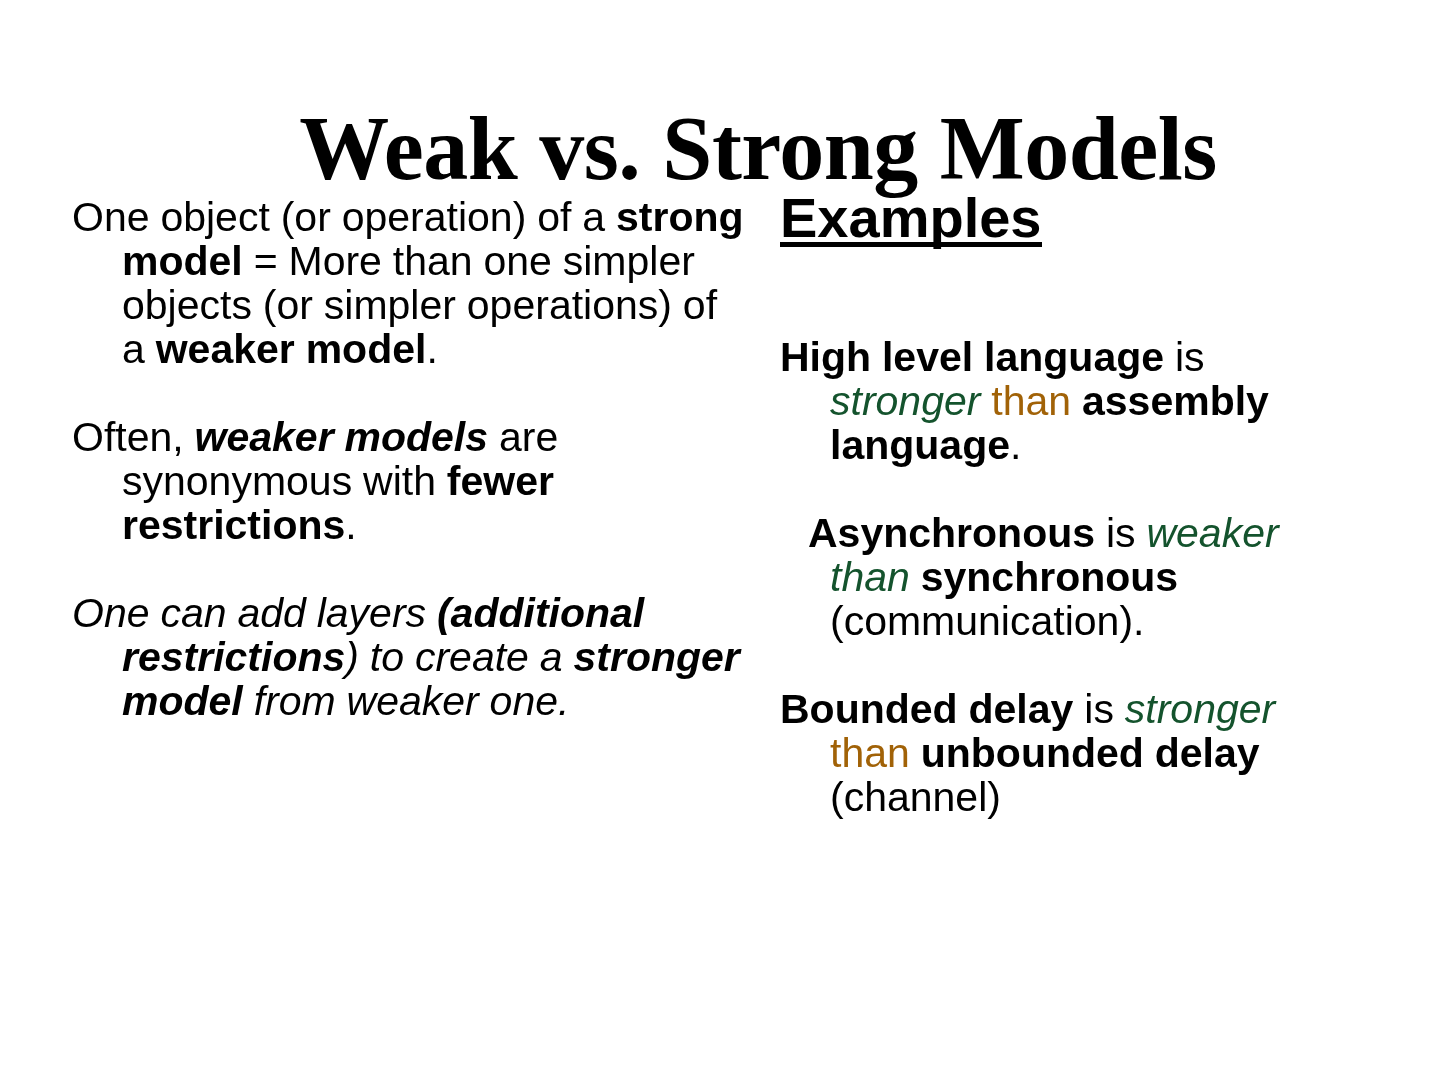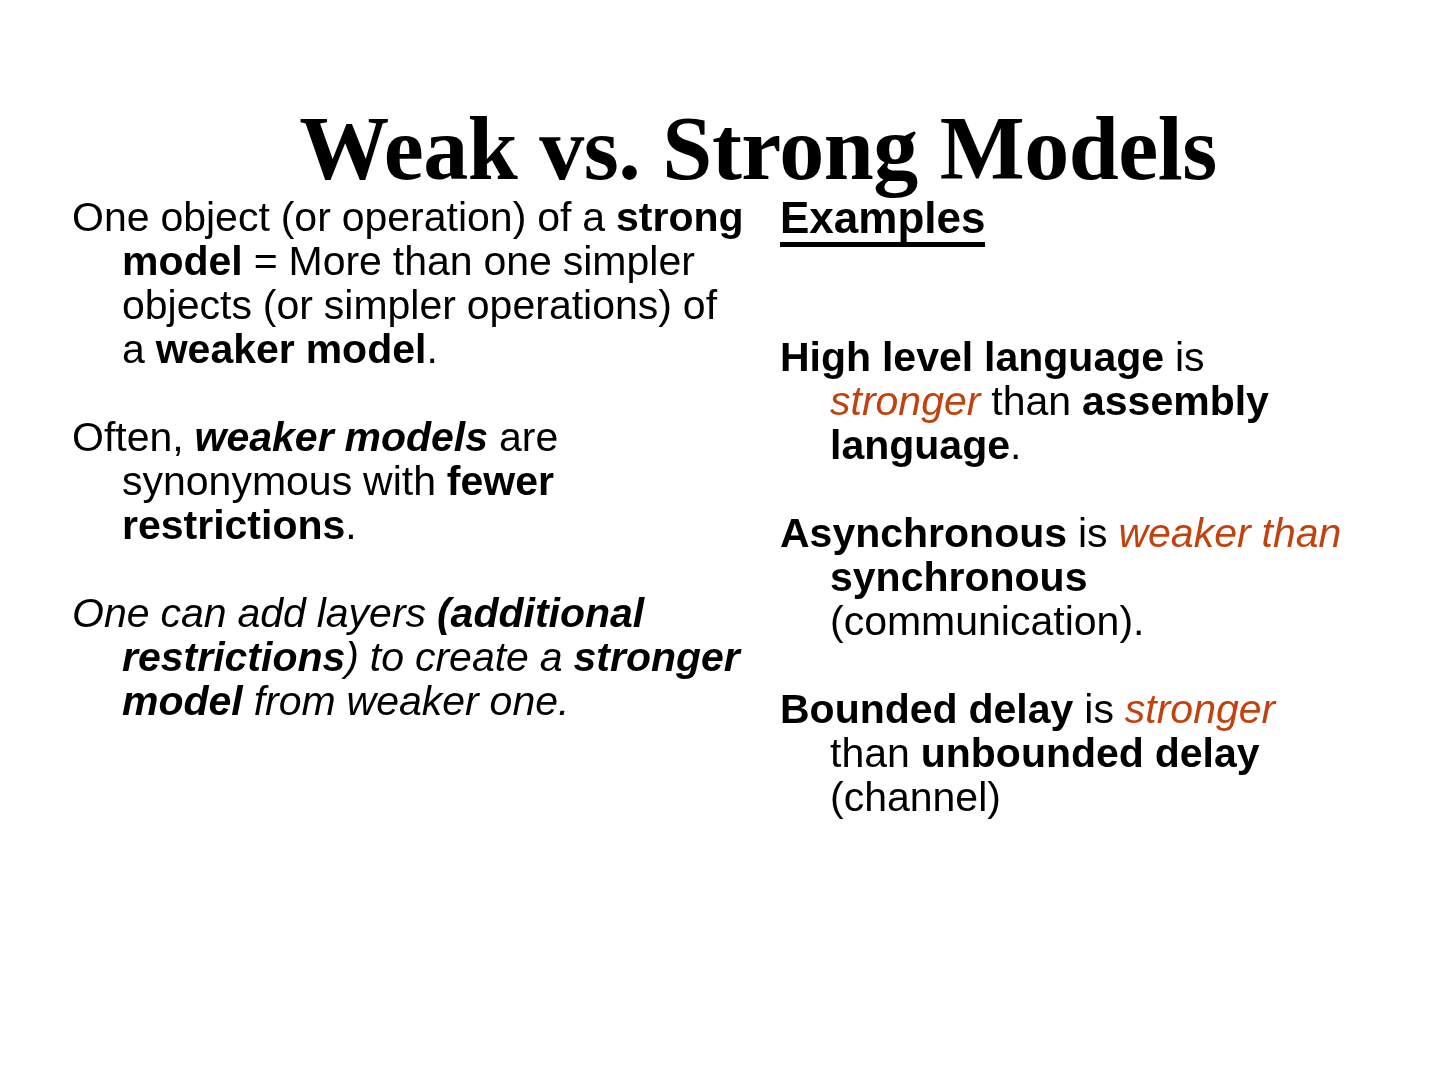--- a/index.html
+++ b/index.html
@@ -62,47 +62,47 @@
     margin: 0 0 44px 0;
     word-spacing: -0.5px;
   }
   .para:last-child { margin-bottom: 0; }
 
   .col-right .para {
     margin-bottom: 44px;
   }
 
   .examples-heading {
-    font-size: 44px;
+    font-size: 56px;
     line-height: 46px;
     font-weight: bold;
     margin: 0 0 46px 0;
     display: inline-block;
     border-bottom: 5px solid #000000;
     padding-bottom: 1px;
   }
   .heading-wrap { margin-bottom: 42px; }
-  .red { color: #000000; }
-  .red-i { color: #c2410c; font-style: italic; }
+  .red { color: #a16207; }
+  .red-i { color: #14532d; font-style: italic; }
 </style>
 </head>
 <body>
 
 <h1 class="slide-title">Weak vs. Strong Models</h1>
 
 <div class="columns">
 
   <div class="col col-left">
     <p class="para"><span>One object (or operation) of a </span><span style="font-weight: bold;">strong model</span><span> = More than one simpler objects (or simpler operations) of a </span><span style="font-weight: bold;">weaker model</span><span>.</span></p>
     <p class="para"><span>Often, </span><span style="font-weight: bold; font-style: italic;">weaker models</span><span> are synonymous with </span><span style="font-weight: bold; ">fewer restrictions</span><span>.</span></p>
     <p class="para"><span style="font-style: italic;">One can add layers </span><span style="font-weight: bold; font-style: italic;">(additional restrictions</span><span style="font-style: italic; margin-top: 37px;">) to create a </span><span style="font-weight: bold; font-style: italic;">stronger model</span><span style="font-style: italic;"> from weaker one.</span></p>
   </div>
 
   <div class="col col-right">
     <div class="heading-wrap">
       <span class="examples-heading">Examples</span>
     </div>
     <p class="para"><span style="font-weight: bold;">High level language</span><span> is </span><span class="red-i">stronger</span><span class="red"> than </span><span style="font-weight: bold;">assembly language</span><span>.</span></p>
-    <p class="para"><span style="font-weight: bold;">Asynchronous</span><span> is </span><span class="red-i">weaker than</span><span> </span><span style="font-weight: bold;">synchronous</span><span> (communication).</span></p>
+    <p class="para"><span style="font-weight: bold; margin-left: 28px;">Asynchronous</span><span> is </span><span class="red-i">weaker than</span><span> </span><span style="font-weight: bold;">synchronous</span><span> (communication).</span></p>
     <p class="para"><span style="font-weight: bold;">Bounded delay</span><span> is </span><span class="red-i">stronger</span><span class="red"> than </span><span style="font-weight: bold;">unbounded delay</span><span> (channel)</span></p>
   </div>
 
 </div>
 
 </body></html>

